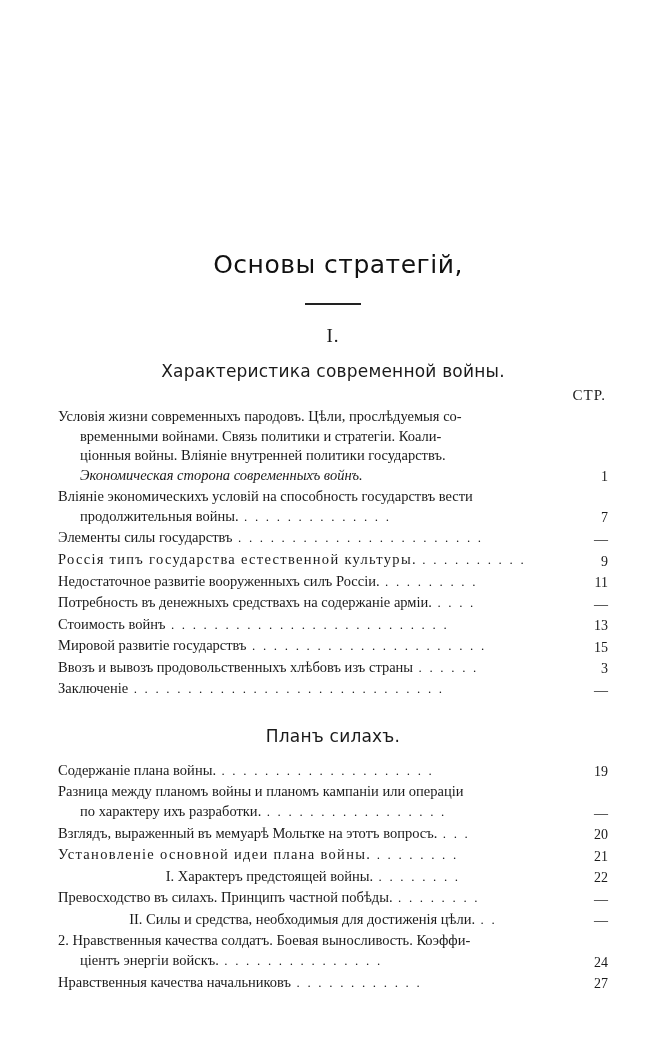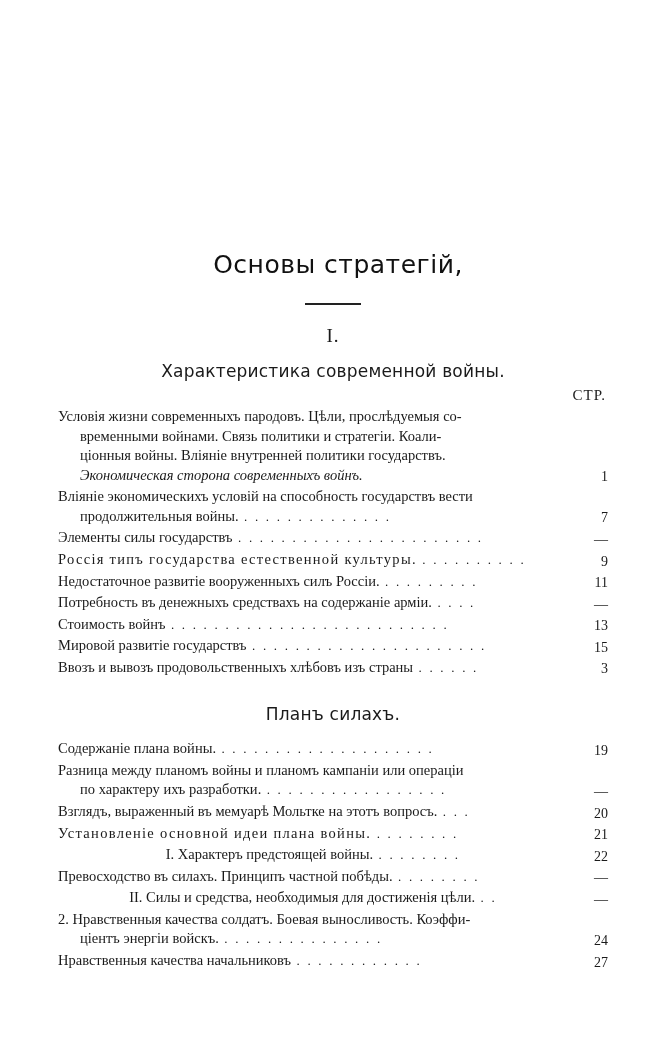--- a/index.html
+++ b/index.html
@@ -174,20 +174,24 @@
         <tr>
           <td class="entry"><span>Мировой развитіе государствъ</span><span class="dots"> . . . . . . . . . . . . . . . . . . . . . .</span></td>
           <td class="page-no">15</td>
         </tr>
 
         <tr>
           <td class="entry"><span>Ввозъ и вывозъ продовольственныхъ хлѣбовъ изъ страны</span><span class="dots"> . . . . . .</span></td>
           <td class="page-no">3</td>
         </tr>
 
+        <tr>
+          <td class="entry"><span>Заключеніе</span><span class="dots"> . . . . . . . . . . . . . . . . . . . . . . . . . . . . .</span></td>
+          <td class="page-no">—</td>
+        </tr>
       </tbody>
         </table>
     </div>
 
     <div class="sec2-gap"></div>
 
     <div>
       <div class="chapter-title">Планъ силахъ.</div>
 
       <table class="toc" style="margin-top:14px;">

